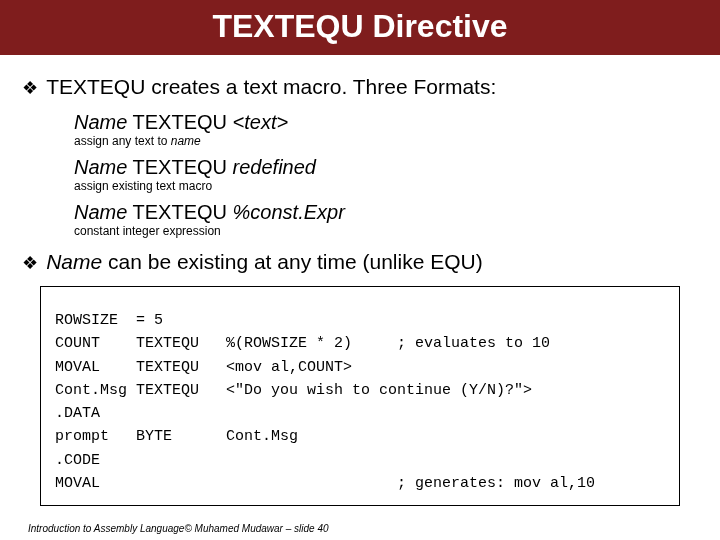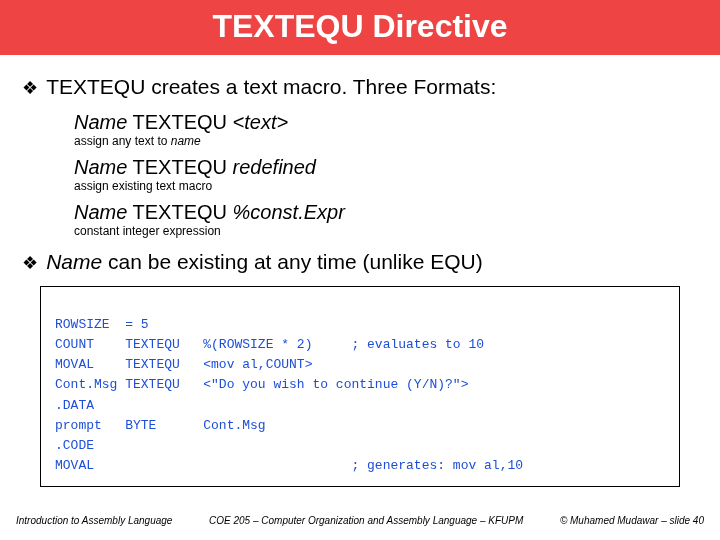--- a/index.html
+++ b/index.html
@@ -1,29 +1,29 @@
 <!DOCTYPE html>
 <html><head>
 <meta charset="utf-8">
 <style>
   * { margin: 0; padding: 0; box-sizing: border-box; }
   html, body { width: 720px; height: 540px; background: #fff; font-family: Arial, Helvetica, sans-serif; }
   .slide { width: 720px; height: 540px; position: relative; }
-  .title-bar { background: #ef4444; color: #fff; text-align: center; padding: 8px 0 10px; font-family: "Comic Sans MS", cursive, sans-serif; font-size: 32px; font-weight: bold; }
+  .title-bar { background: #7f1d1d; color: #fff; text-align: center; padding: 8px 0 10px; font-family: "Comic Sans MS", cursive, sans-serif; font-size: 32px; font-weight: bold; }
   .body { padding: 14px 22px 0 22px; }
   .bullet-row { display: flex; align-items: flex-start; margin-top: 6px; margin-bottom: 10px; font-size: 21px; color: #000; }
   .diamond { font-size: 18px; margin-right: 8px; line-height: 26px; color: #000; }
   .red { color: #000000; }
   .sub-list { margin-left: 36px; margin-bottom: 12px; }
   .sub-row { display: flex; font-size: 20px; margin: 8px 16px; flex-direction: column; }
   .sub-left { width: 300px; font-style: italic; }
   .sub-left .kw { font-style: normal; }
   .sub-right { font-size: 12px; font-style: normal; }
-  .code-box { margin: 10px 18px 0 18px; border: 1px solid #000; padding: 28px 14px 10px 14px; font-family: "Courier New", monospace; font-size: 13px; line-height: 1.55; white-space: pre; color: #1d4ed8; }
-  .footer { position: absolute; bottom: 14px; left: 0; width: 100%; display: flex; justify-content: flex-start; padding: 0 16px; font-size: 10px; font-style: italic; color: #000; }
+  .code-box { margin: 10px 18px 0 18px; border: 1px solid #000; padding: 22px 14px 10px 14px; font-family: "Courier New", monospace; font-size: 15px; line-height: 1.55; white-space: pre; color: #000000; }
+  .footer { position: absolute; bottom: 6px; left: 0; width: 100%; display: flex; justify-content: flex-start; padding: 0 28px; font-size: 10px; font-style: italic; color: #000; }
   .footer .mid { text-align: center; flex: 1; }
 </style>
 </head>
 <body>
 
 <div class="slide">
 
   <div class="title-bar">TEXTEQU Directive</div>
 
   <div class="body">
@@ -63,17 +63,16 @@
 Cont.Msg TEXTEQU   &lt;"Do you wish to continue (Y/N)?"&gt;
 .DATA
 prompt   BYTE      Cont.Msg
 .CODE
 MOVAL                                 ; generates: mov al,10</div>
 
   </div>
 
   <div class="footer">
     <span>Introduction to Assembly Language</span>
-    <span class="mid">COE 205 – Computer Organization and Assembly Language – KFUPM</span>
     <span>© Muhamed Mudawar – slide 40</span>
   </div>
 
 </div>
 
 </body></html>

